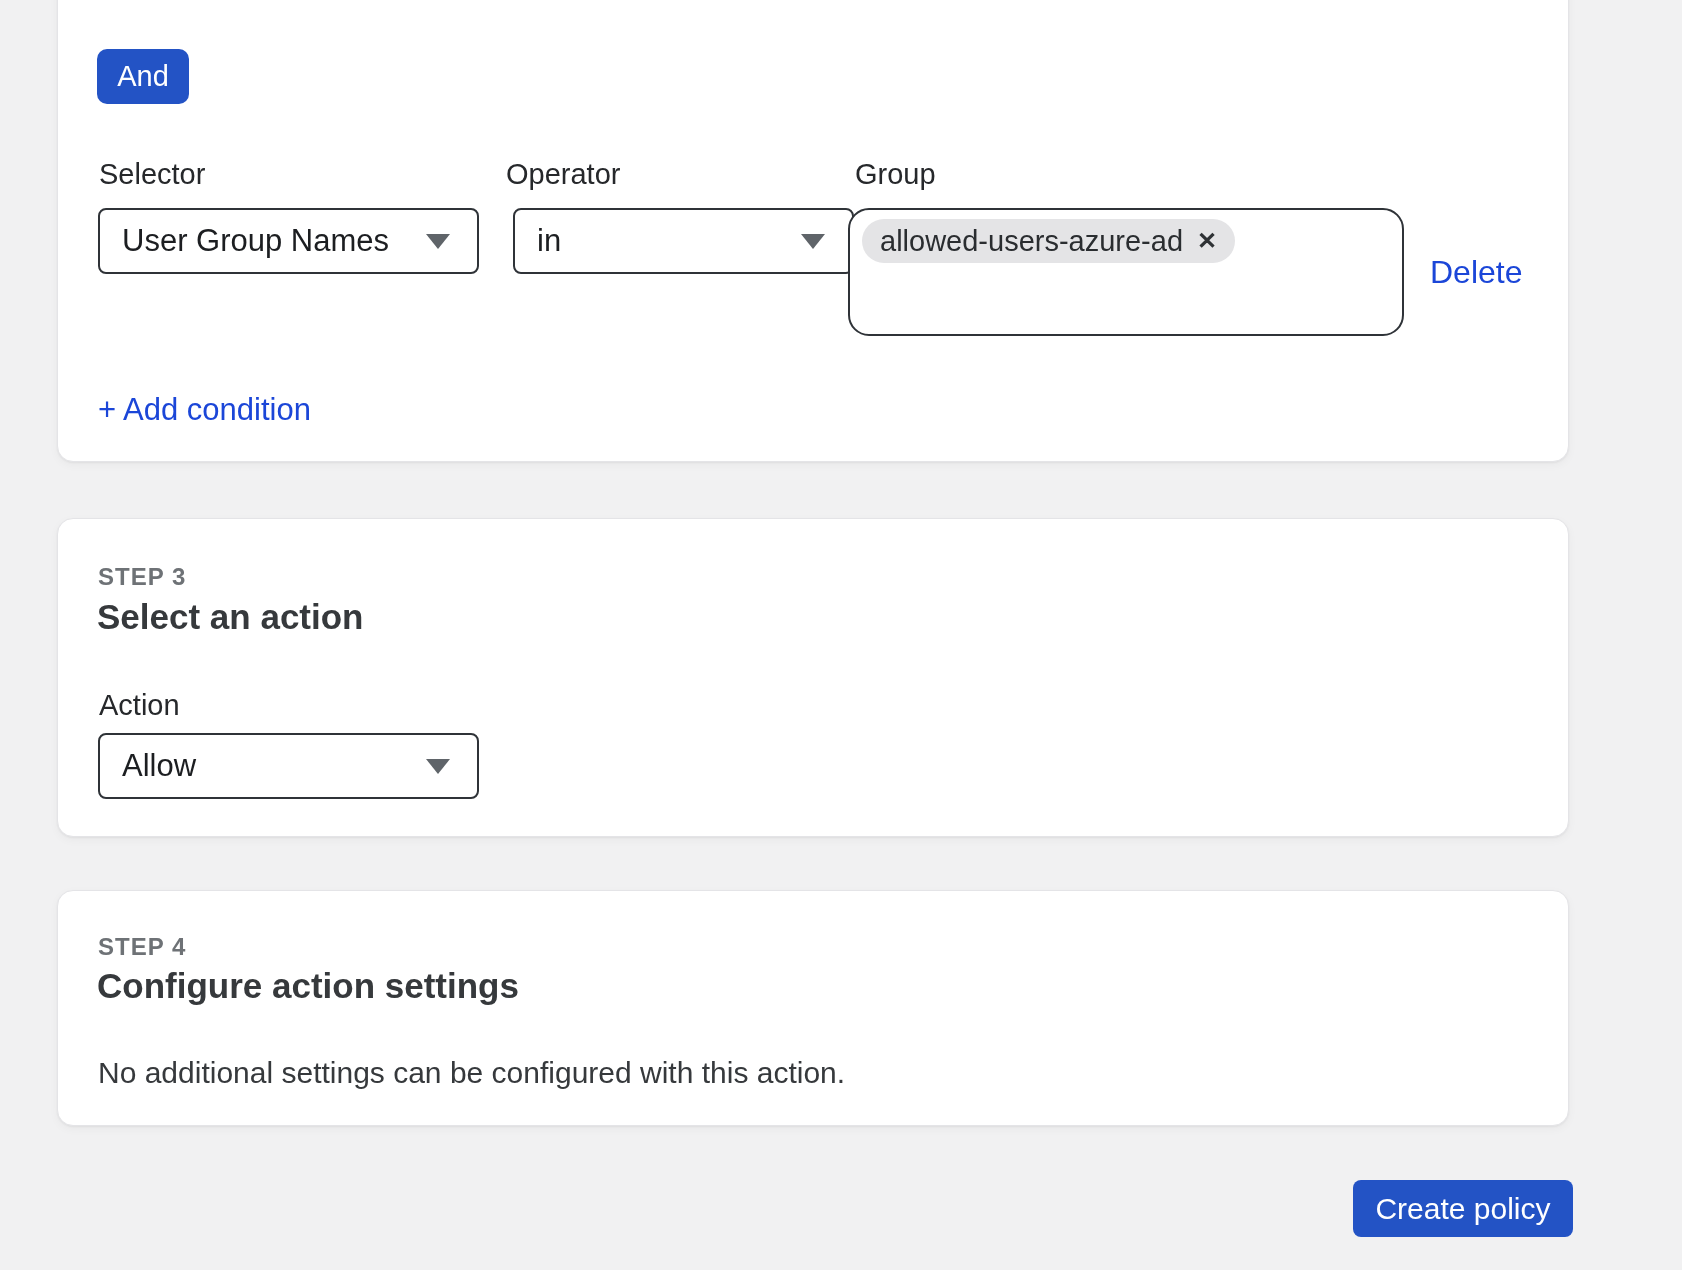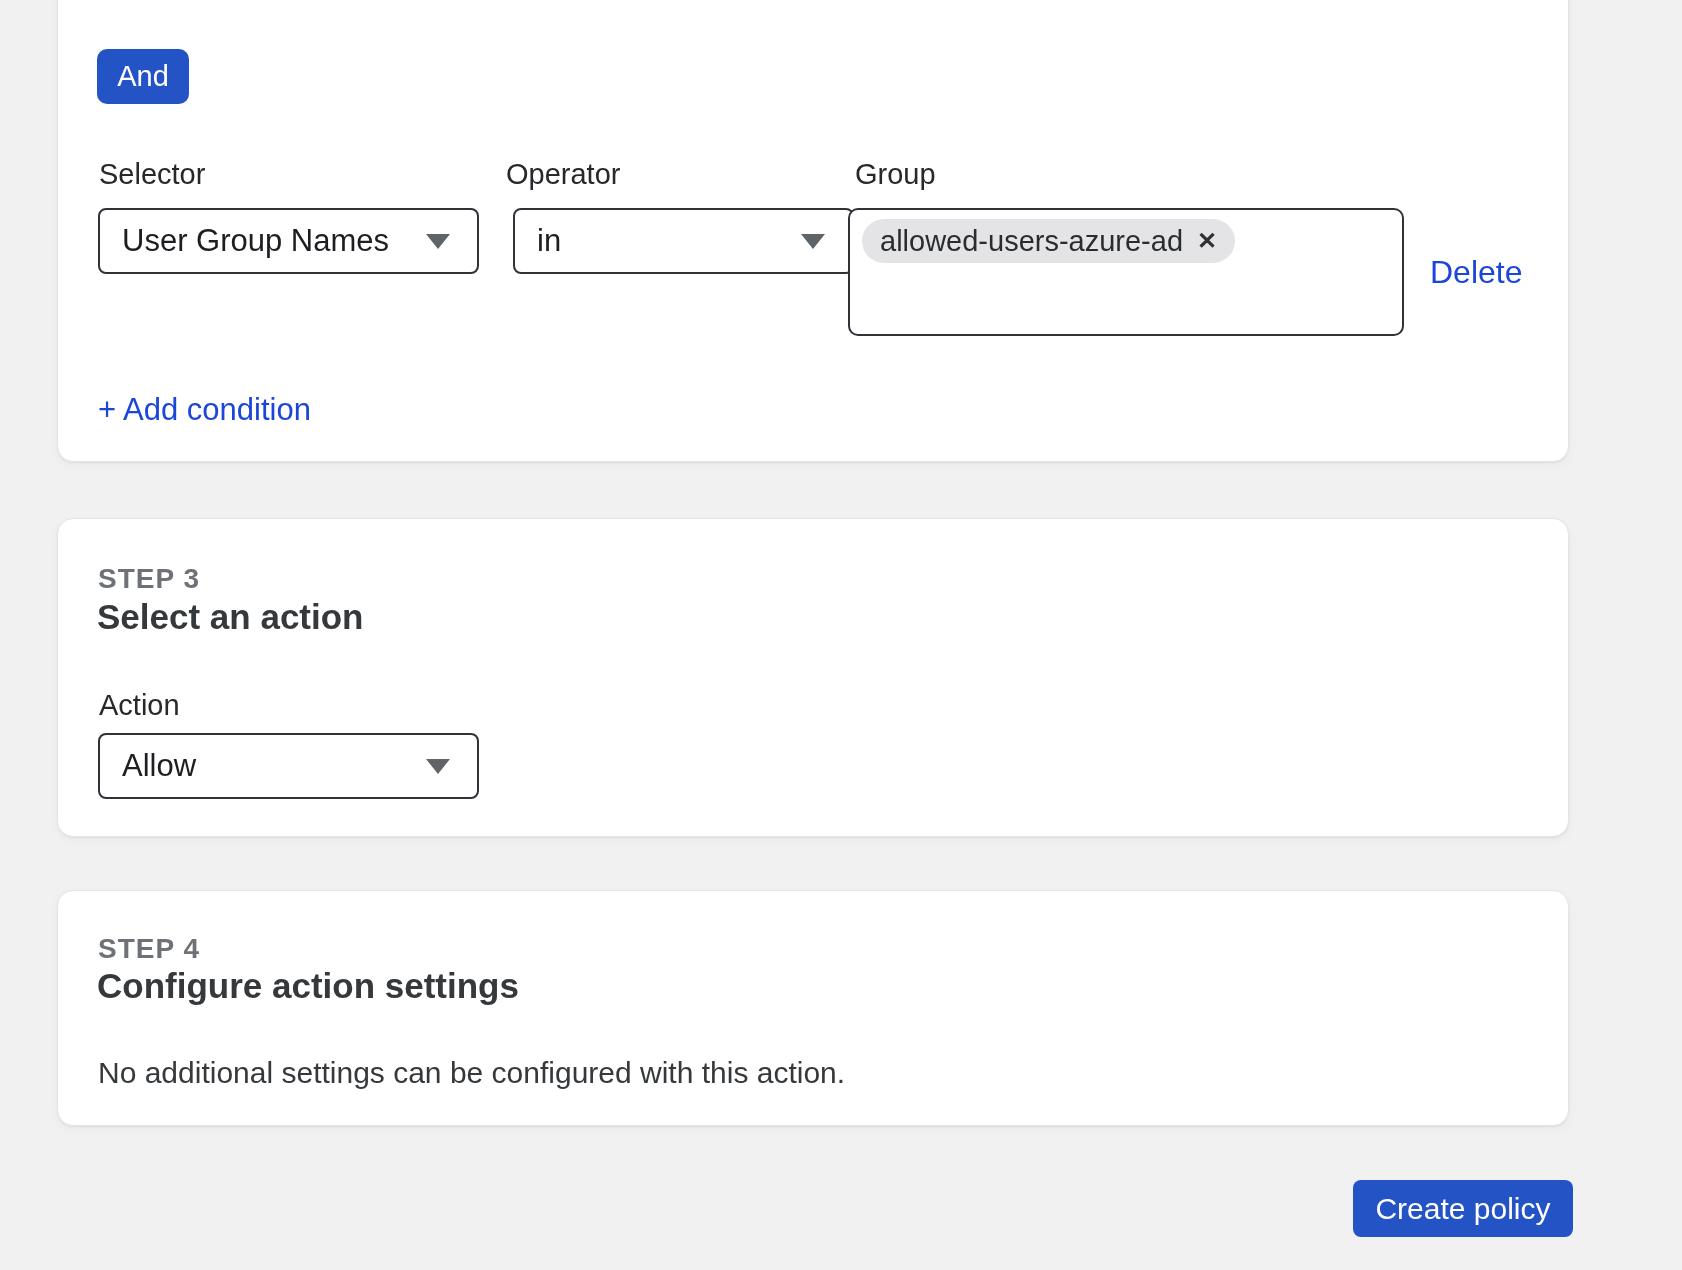--- a/index.html
+++ b/index.html
@@ -54,42 +54,42 @@
   .caret {
     position:absolute; right:27px; top:50%; margin-top:-7px;
     width:0; height:0;
     border-left:12px solid transparent;
     border-right:12px solid transparent;
     border-top:15px solid #5f6469;
   }
 
   .value-box {
     position:absolute; left:790px; top:233px; width:556px; height:128px;
-    border:2px solid #2f3338; border-radius:10px; background:#fff;
+    border:2px solid #2f3338; border-radius:21px; background:#fff;
     cursor:text; padding:9px 12px; text-align:left;
   }
   .tag {
     display:inline-flex; align-items:center;
     height:44px; padding:0 18px;
     background:#e4e4e6; border-radius:22px;
     font-size:29px; color:#2a2d30; white-space:nowrap;
   }
   .tag-x {
     margin-left:14px; border:none; background:transparent;
     font-family:inherit; font-size:24px; font-weight:700; color:#2f3235;
     cursor:pointer; line-height:1;
   }
 
   .link { color:var(--link-blue, #1b46d8); cursor:pointer; text-decoration:none; }
   .delete-link { position:absolute; left:1372px; top:279px; font-size:32px; }
   .add-link    { position:absolute; left:40px;  top:417px; font-size:31px; }
 
   .eyebrow {
     position:absolute; left:40px;
-    font-size:28px; font-weight:700; letter-spacing:1px; color:#6e7276;
+    font-size:24px; font-weight:700; letter-spacing:1px; color:#6e7276;
   }
   .card-step3 .eyebrow { top:44px; }
   .card-step4 .eyebrow { top:42px; }
 
   .card-title {
     position:absolute; left:39px;
     font-size:35px; font-weight:700; color:#36393c; line-height:1.1;
   }
   .card-step3 .card-title { top:79px; }
   .card-step4 .card-title { top:76px; }

